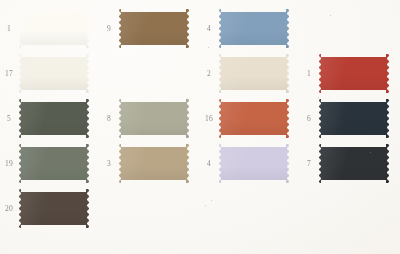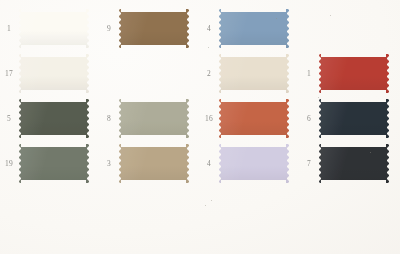--- a/index.html
+++ b/index.html
@@ -220,20 +220,27 @@
           <div class="swatch" style="--c: #cfc9e0;"></div>
         </div>
       </div>
       <div class="cell">
         <div class="num">7</div>
         <div class="swatch-wrap">
           <div class="shadow"></div>
           <div class="swatch" style="--c: #23262a;"></div>
         </div>
       </div>
+      <div class="cell">
+        <div class="num">20</div>
+        <div class="swatch-wrap">
+          <div class="shadow"></div>
+          <div class="swatch" style="--c: #4a3e35;"></div>
+        </div>
+      </div>
     </div>
 <div class="speck" style="left: 276px; top: 18px;"></div>
     <div class="speck" style="left: 208px; top: 47px;"></div>
     <div class="speck" style="left: 318px; top: 97px;"></div>
     <div class="speck" style="left: 370px; top: 152px;"></div>
     <div class="speck" style="left: 205px; top: 205px;"></div>
     <div class="speck" style="left: 211px; top: 200px;"></div>
     <div class="speck" style="left: 330px; top: 15px;"></div>
   </div>
 

